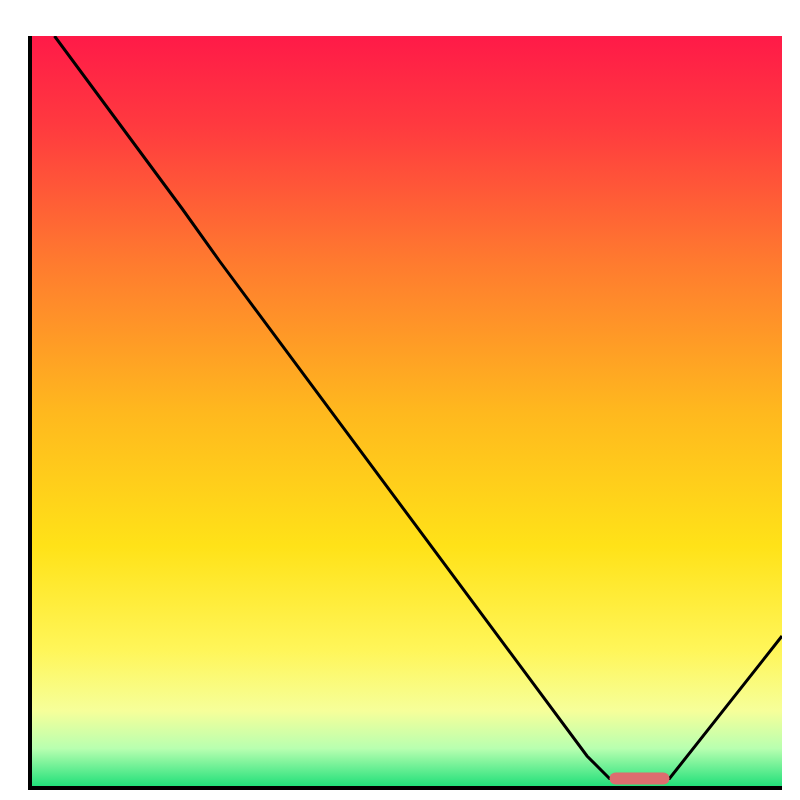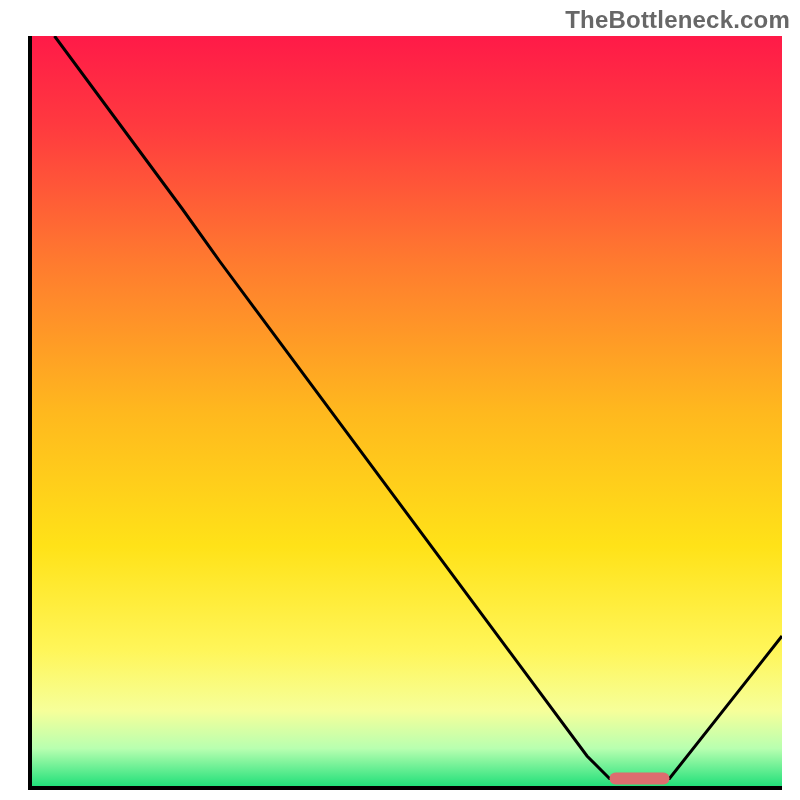--- a/index.html
+++ b/index.html
@@ -74,21 +74,20 @@
   .marker {
     fill: #dd6d6f;
     stroke: none;
   }
 </style>
 </head>
 <body>
 
 <div class="frame">
 
-  <div class="watermark">TheBottleneck.com</div>
 
   <div class="plot">
 
     <div class="gradient">
       <svg class="gradient-svg" viewBox="0 0 100 100" preserveAspectRatio="none">
         <defs>
           <linearGradient id="bg-grad" x1="0" y1="0" x2="0" y2="1">
               <stop offset="0.00%" stop-color="#ff1a48"></stop>
               <stop offset="12.00%" stop-color="#ff3a3f"></stop>
               <stop offset="30.00%" stop-color="#ff7a2f"></stop>

